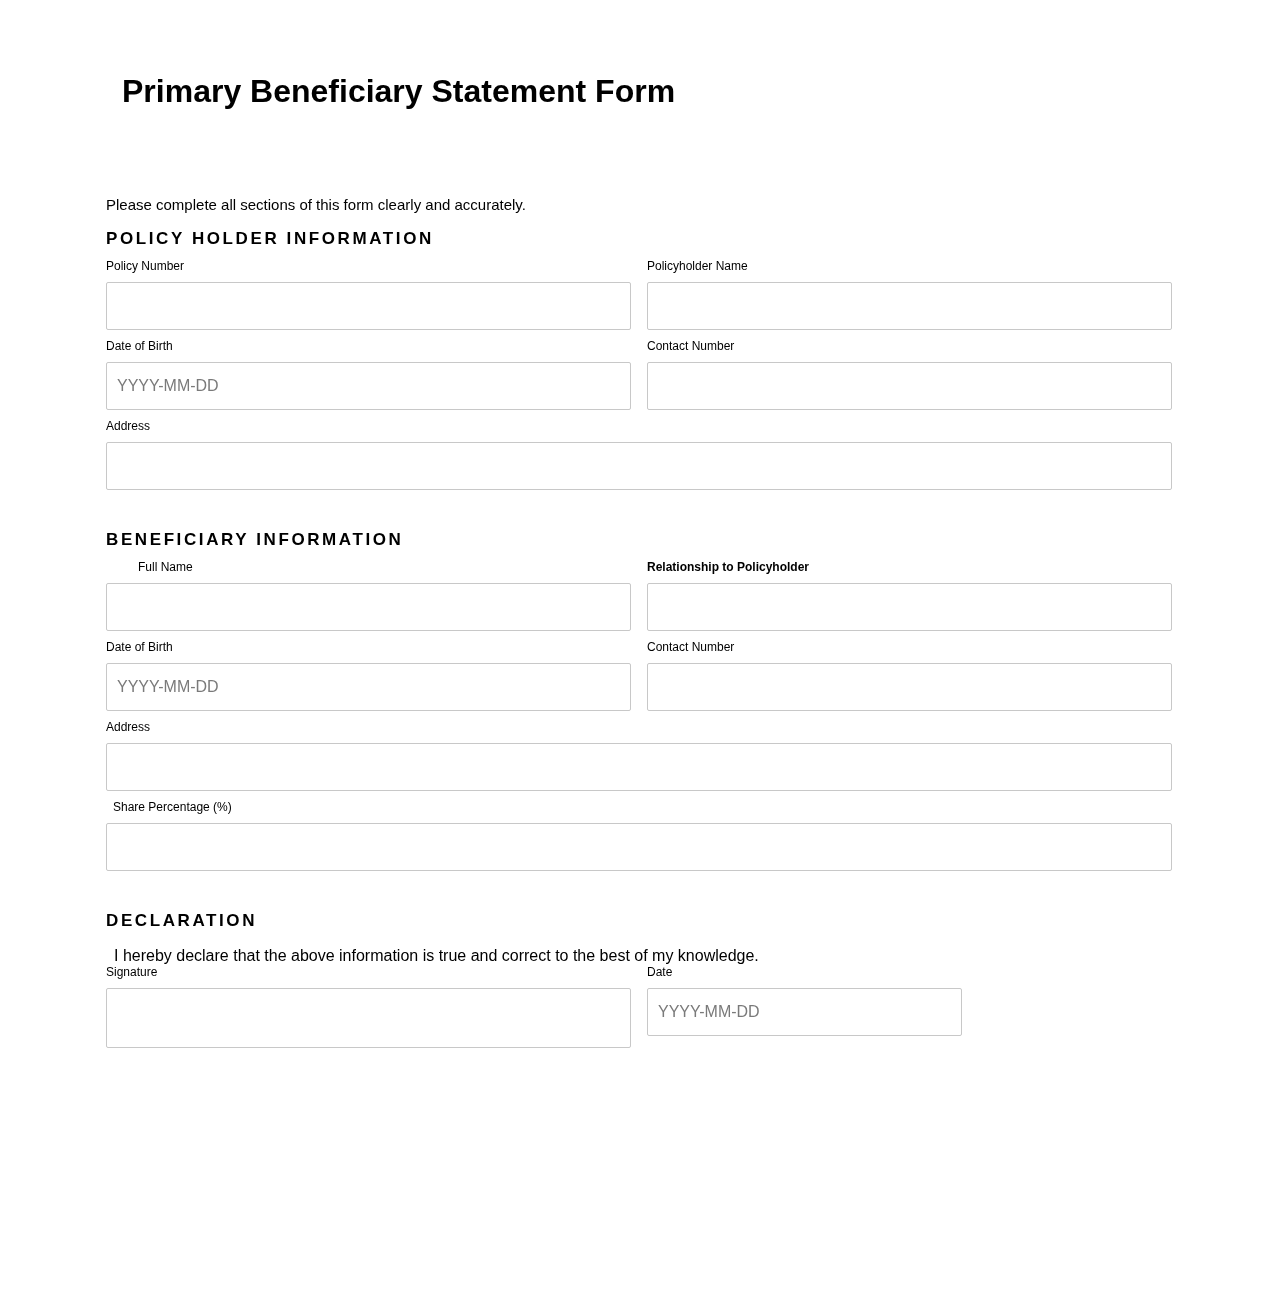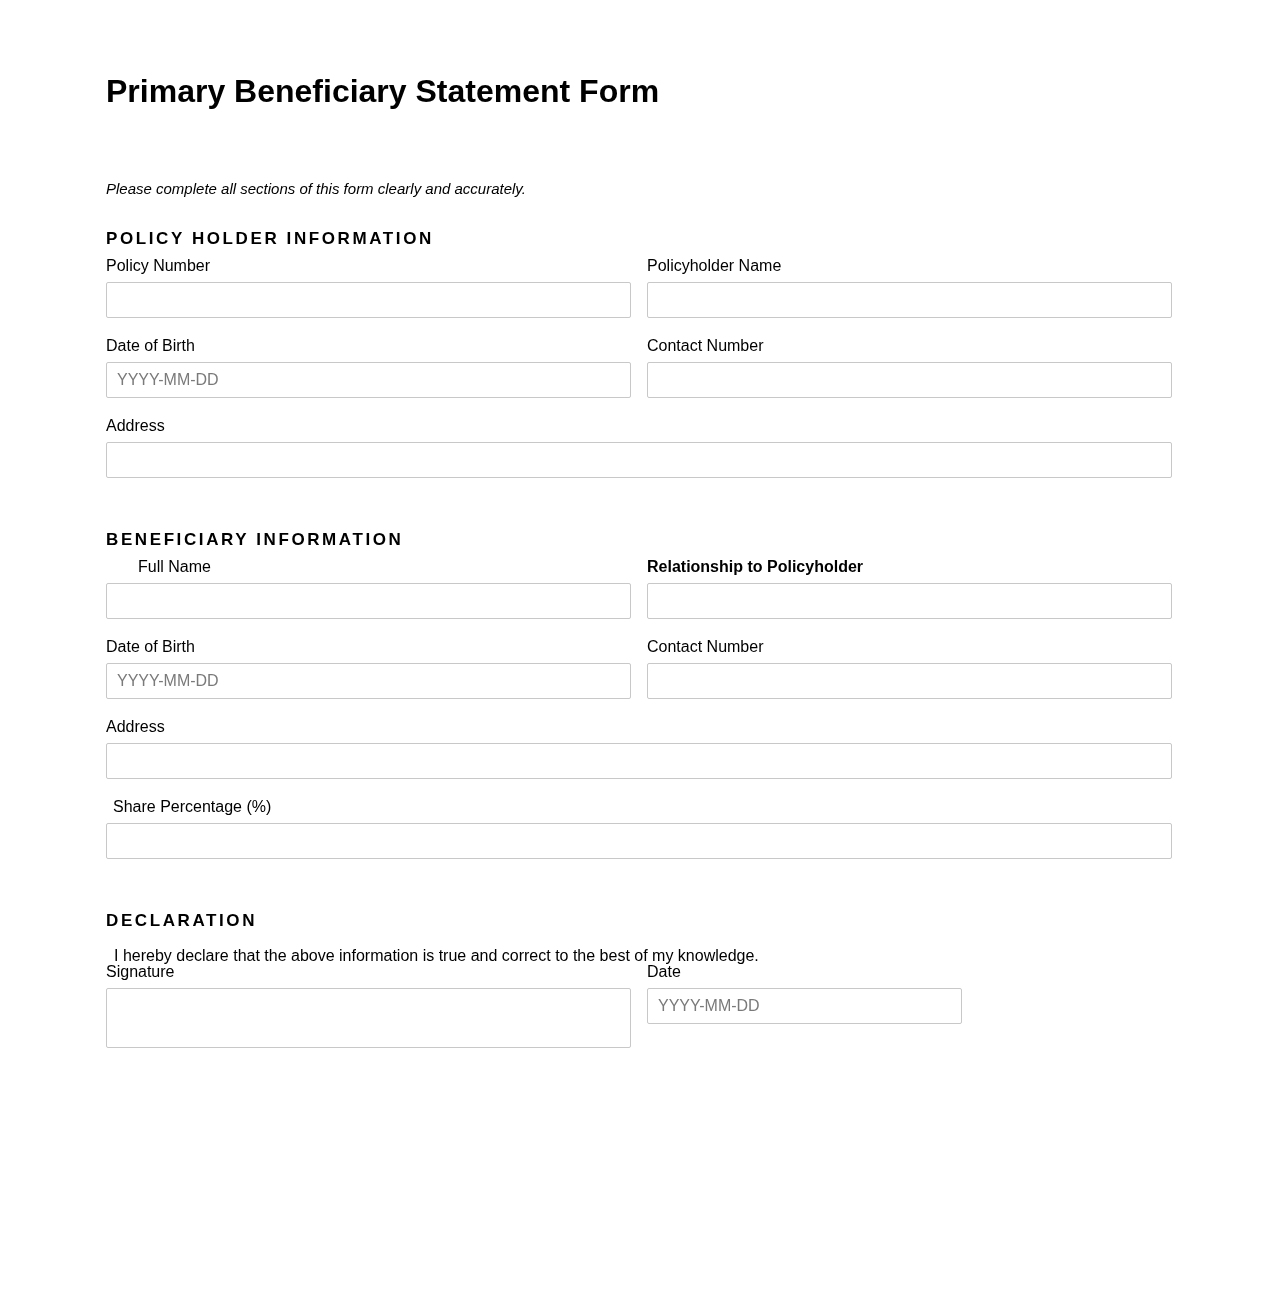--- a/index.html
+++ b/index.html
@@ -2,31 +2,31 @@
 <html><head>
   <meta charset="utf-8">
   <style>
     html, body { margin: 0; padding: 0; background: #ffffff; }
     body {
       width: 1278px; height: 1300px; position: relative;
       font-family: "Liberation Sans", sans-serif; color: #000;
     }
     .page { position: absolute; left: 106px; top: 0; width: 1066px; }
     h1 {
-      position: absolute; left: 0; top: 73px; margin: 0;
+      position: absolute; left: 16px; top: 73px; margin: 0;
       font-size: 32px; font-weight: bold; line-height: 37px; width: 700px;
     }
-    .intro { position: absolute; left: 0; top: 180px; font-size: 15px; margin: 0; font-style: italic; }
+    .intro { position: absolute; left: 0; top: 196px; font-size: 15px; margin: 0; }
     .section-title {
       position: absolute; left: 0; margin: 0;
       font-size: 17px; font-weight: bold; letter-spacing: 2.6px; line-height: 20px;
     }
-    .label { position: absolute; font-size: 16px; line-height: 18px; margin: 0; }
+    .label { position: absolute; font-size: 12px; line-height: 18px; margin: 0; }
     .input {
-      position: absolute; box-sizing: border-box; height: 36px;
+      position: absolute; box-sizing: border-box; height: 48px;
       border: 1px solid #c8c8c8; border-radius: 2px; background: #fff;
       font-family: "Liberation Sans", sans-serif; font-size: 16px; padding: 8px 10px; color: #000;
       outline: none;
     }
     .input::placeholder { color: #7a7a7a; }
     .half-l { left: 0; width: 525px; }
     .half-r { left: 541px; width: 525px; }
     .full { left: 0; width: 1066px; }
     .decl-text { position: absolute; left: 0; top: 939px; font-size: 16px; margin: 8px; }
     textarea.input { resize: none; height: 60px; padding: 8px 10px; }

